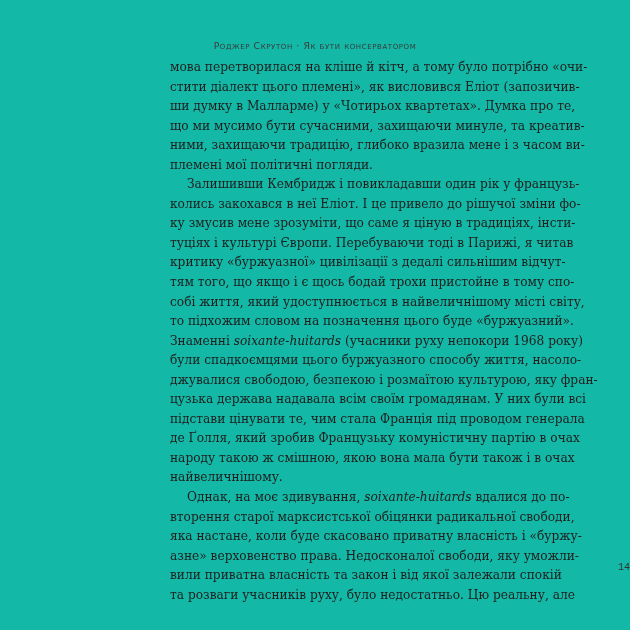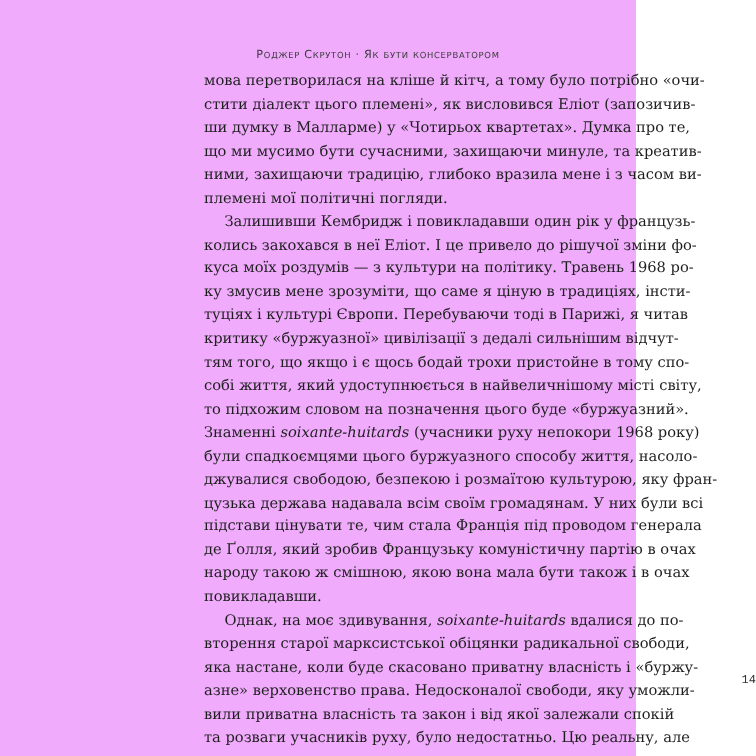--- a/index.html
+++ b/index.html
@@ -1,17 +1,17 @@
 <!DOCTYPE html>
 <html><head>
   <meta charset="utf-8">
   <style>
     html, body { margin: 0; padding: 0; background: #ffffff; }
     body { width: 630px; height: 630px; position: relative; overflow: hidden; }
-    .page { position: absolute; left: 0; top: 0; width: 530px; height: 630px; background: #f0abfc; }
+    .page { position: absolute; left: 0; top: 0; width: 630px; height: 630px; background: #14b8a6; }
     .running-head {
       position: absolute; top: 40px; left: 0; width: 630px; text-align: center;
       font-family: "DejaVu Sans", sans-serif; font-size: 9.3px; letter-spacing: 0.6px;
       color: #3a3a3a; font-variant: small-caps;
     }
     .body-text {
       position: absolute; top: 58px; left: 170px; width: 300px;
       font-family: "DejaVu Serif", serif; font-size: 12.2px; line-height: 19.55px;
       color: #1e1e1e;
     }
@@ -34,35 +34,34 @@
         <div class="line">мова перетворилася на кліше й кітч, а тому було потрібно «очи-</div>
         <div class="line">стити діалект цього племені», як висловився Еліот (запозичив-</div>
         <div class="line">ши думку в Малларме) у «Чотирьох квартетах». Думка про те,</div>
         <div class="line">що ми мусимо бути сучасними, захищаючи минуле, та креатив-</div>
         <div class="line">ними, захищаючи традицію, глибоко вразила мене і з часом ви-</div>
         <div class="line last">племені мої політичні погляди.</div>
       </div>
       <div>
         <div class="line indent">Залишивши Кембридж і повикладавши один рік у французь-</div>
         <div class="line">колись закохався в неї Еліот. І це привело до рішучої зміни фо-</div>
-        <div class="line">куса моїх роздумів — з культури на політику. Травень 1968 ро-</div>
         <div class="line">ку змусив мене зрозуміти, що саме я ціную в традиціях, інсти-</div>
         <div class="line">туціях і культурі Європи. Перебуваючи тоді в Парижі, я читав</div>
         <div class="line">критику «буржуазної» цивілізації з дедалі сильнішим відчут-</div>
         <div class="line">тям того, що якщо і є щось бодай трохи пристойне в тому спо-</div>
         <div class="line">собі життя, який удоступнюється в найвеличнішому місті світу,</div>
         <div class="line">то підхожим словом на позначення цього буде «буржуазний».</div>
         <div class="line">Знаменні <i>soixante-huitards</i> (учасники руху непокори 1968 року)</div>
         <div class="line">були спадкоємцями цього буржуазного способу життя, насоло-</div>
         <div class="line">джувалися свободою, безпекою і розмаїтою культурою, яку фран-</div>
         <div class="line">цузька держава надавала всім своїм громадянам. У них були всі</div>
         <div class="line">підстави цінувати те, чим стала Франція під проводом генерала</div>
         <div class="line">де Ґолля, який зробив Французьку комуністичну партію в очах</div>
         <div class="line">народу такою ж смішною, якою вона мала бути також і в очах</div>
-        <div class="line last">повикладавши.</div>
+        <div class="line last">найвеличнішому.</div>
       </div>
       <div>
         <div class="line indent">Однак, на моє здивування, <i>soixante-huitards</i> вдалися до по-</div>
         <div class="line">вторення старої марксистської обіцянки радикальної свободи,</div>
         <div class="line">яка настане, коли буде скасовано приватну власність і «буржу-</div>
         <div class="line">азне» верховенство права. Недосконалої свободи, яку уможли-</div>
         <div class="line">вили приватна власність та закон і від якої залежали спокій</div>
         <div class="line">та розваги учасників руху, було недостатньо. Цю реальну, але</div>
       </div>
     </div>

